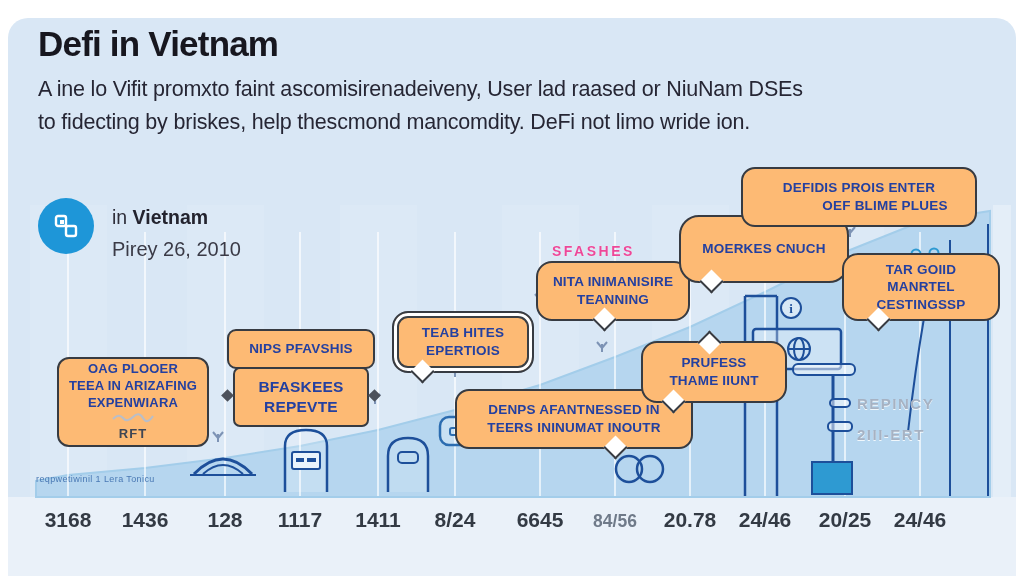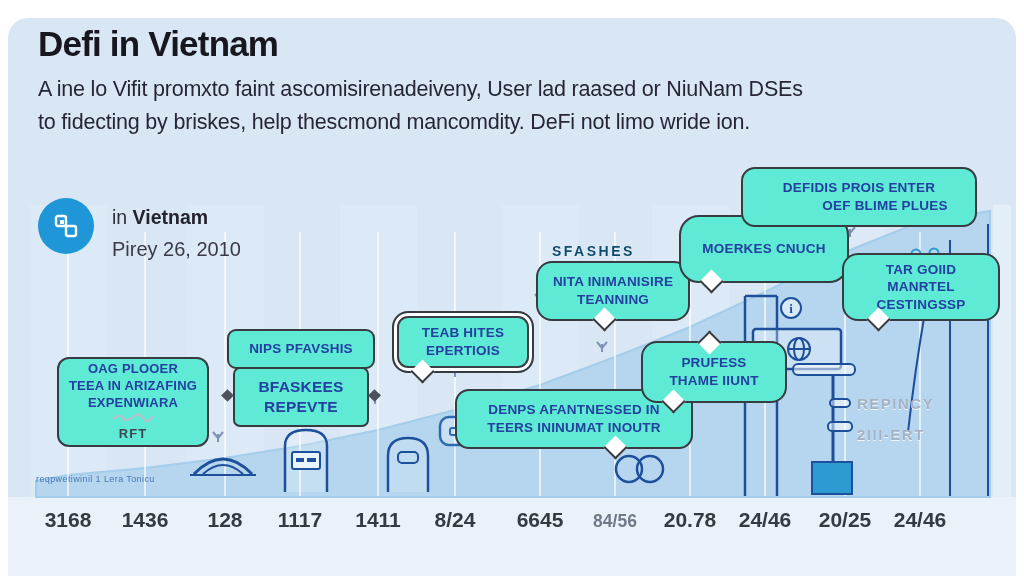--- a/index.html
+++ b/index.html
@@ -21,21 +21,21 @@
   .avatar{position:absolute;left:38px;top:198px;width:56px;height:56px;border-radius:50%;
     background:#1e96d8;display:flex;align-items:center;justify-content:center;z-index:4;}
   .byline{position:absolute;left:112px;top:198px;z-index:4;color:#3a3a46;}
   .byline .l1{font-size:18.5px;font-weight:500;}
   .byline .l2{font-size:19.5px;margin-top:8px;color:#2e2e3a;}
   .byline .l2 b{font-weight:800;color:#23232e;margin-top:20px;}
   .byline .l3{font-size:20px;margin-top:9px;font-weight:500;}
   
   svg.scene{position:absolute;left:0;top:0;z-index:1;}
   
-  .bubble{position:absolute;background:#5eead4;border:2.5px solid #373b42;border-radius:14px;
+  .bubble{position:absolute;background:#fdba74;border:2.5px solid #373b42;border-radius:14px;
     color:#2440a0;font-weight:bold;text-align:center;display:flex;flex-direction:column;
     justify-content:center;line-height:1.3;font-size:13.5px;letter-spacing:0.2px;z-index:3;}
   .bubble .tail{position:absolute;width:15px;height:15px;background:#fff;transform:rotate(45deg);}
   .tail-b{border-right:2.5px solid #373b42;border-bottom:2.5px solid #373b42;bottom:-9px;}
   .tail-t{border-left:2.5px solid #373b42;border-top:2.5px solid #373b42;top:-9px;}
   .b-oag{left:57px;top:357px;width:148px;height:86px;font-size:13px;border-radius:12px;}
   .b-nips{left:227px;top:329px;width:144px;height:36px;border-radius:9px;}
   .b-banner{left:233px;top:367px;width:132px;height:56px;border-radius:7px;font-size:15.5px;}
   .b-banner::before,.b-banner::after{content:"";position:absolute;width:9px;height:9px;
     background:#4c515b;transform:rotate(45deg);top:22px;}
@@ -45,21 +45,21 @@
   .b-nita{left:536px;top:261px;width:150px;height:56px;border-radius:16px;}
   .b-denps{left:455px;top:389px;width:234px;height:56px;border-radius:14px;}
   .b-prufess{left:641px;top:341px;width:142px;height:58px;border-radius:16px;}
   .b-slot{left:679px;top:215px;width:166px;height:64px;border-radius:20px;}
   .b-defidis{left:741px;top:167px;width:232px;height:56px;border-radius:14px;}
   .b-defidis .shift{transform:translateX(26px);}
   .b-tar{left:842px;top:253px;width:154px;height:64px;border-radius:16px;}
   .rft-line{display:flex;align-items:center;justify-content:center;gap:3px;flex-direction:column;}
   .rft{color:#3f4654;letter-spacing:1px;}
   
-  .stamp{position:absolute;left:552px;top:243px;z-index:2;color:#0c4a6e;font-weight:bold;
+  .stamp{position:absolute;left:552px;top:243px;z-index:2;color:#ec4899;font-weight:bold;
     font-size:14px;letter-spacing:2.5px;text-shadow:0 0 1px #ffffff;}
   .faded{position:absolute;color:#a6b2c3;font-weight:bold;letter-spacing:1.5px;z-index:2;
     font-size:15px;text-shadow:0 1px 0 rgba(255,255,255,.8);}
   .faded1{left:857px;top:395px;} .faded2{left:857px;top:426px;}
   .footnote{position:absolute;left:36px;top:474px;font-size:9px;color:#4a79b4;
     letter-spacing:.4px;z-index:2;}
   
   .axis{position:absolute;left:0;top:508px;width:1024px;z-index:2;}
   .axis span{position:absolute;transform:translateX(-50%);font-size:21px;font-weight:600;
     color:#333a44;}

